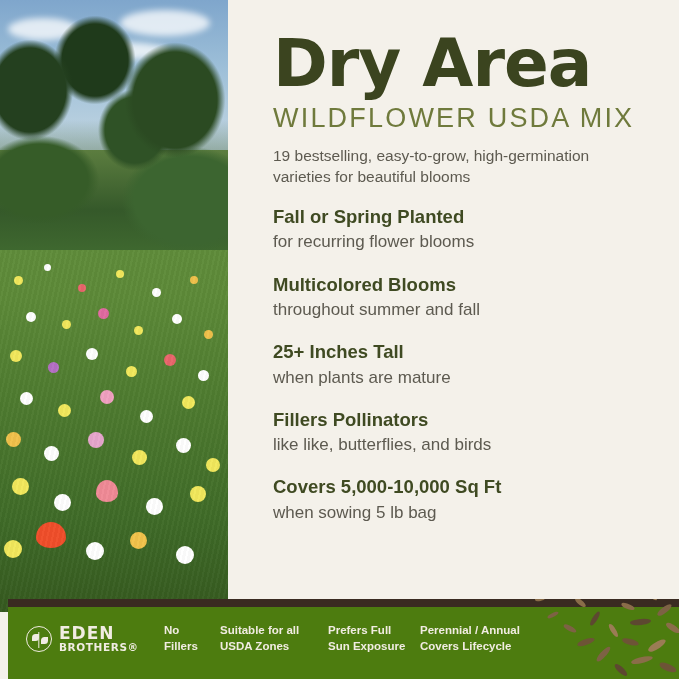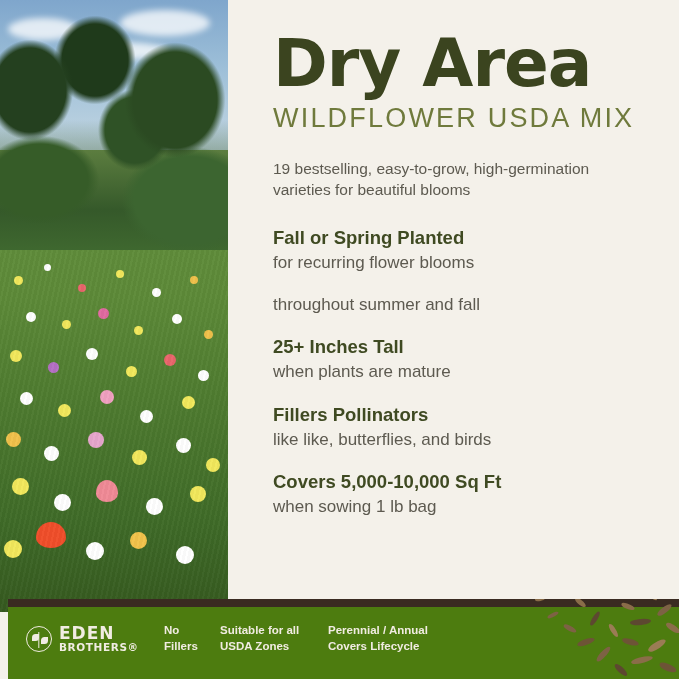--- a/index.html
+++ b/index.html
@@ -78,27 +78,27 @@
     letter-spacing: -1px;
   }
   .subtitle {
     margin-top: 6px;
     font-size: 27px;
     letter-spacing: 2.2px;
     color: #6f7a3c;
     font-weight: 400;
   }
   .lede {
-    margin-top: 25px;
+    margin-top: 12px;
     font-size: 15.5px;
     line-height: 1.35;
     color: #5d5a50;
     max-width: 360px;
   }
-  .features { margin-top: 26px; }
+  .features { margin-top: 18px; }
   .feature { margin-bottom: 21px; }
   .feature h3 {
     font-size: 18.5px;
     font-weight: 700;
     color: #3f4a22;
     line-height: 1.2;
   }
   .feature p {
     margin-top: 4px;
     font-size: 17px;
@@ -239,33 +239,34 @@
     <h1 class="title">Dry Area</h1>
     <div class="subtitle">WILDFLOWER USDA MIX</div>
     <p class="lede">19 bestselling, easy-to-grow, high-germination varieties for beautiful blooms</p>
 
     <div class="features">
       <div class="feature">
         <h3>Fall or Spring Planted</h3>
         <p>for recurring flower blooms</p>
       </div>
       <div class="feature">
+        <h3>Multicolored Blooms</h3>
         <p>throughout summer and fall</p>
       </div>
       <div class="feature">
         <h3>25+ Inches Tall</h3>
         <p>when plants are mature</p>
       </div>
       <div class="feature">
         <h3>Fillers Pollinators</h3>
         <p>like like, butterflies, and birds</p>
       </div>
       <div class="feature">
         <h3>Covers 5,000-10,000 Sq Ft</h3>
-        <p>when sowing 1 lb bag</p>
+        <p>when sowing 5 lb bag</p>
       </div>
     </div>
   </div>
 
   <div class="footer">
     <svg class="footer-torn" viewBox="0 0 679 22" preserveAspectRatio="none">
       <path d="M0,22 L0,13 L18,9 L38,15 L60,8 L84,14 L108,7 L132,13 L158,6 L184,12 L210,7 L236,14 L262,8 L290,13 L316,6 L342,12 L368,7 L396,13 L422,8 L450,14 L478,7 L506,12 L534,6 L562,13 L590,8 L618,14 L646,7 L679,12 L679,22 Z" fill="#3a2b21"></path>
     </svg>
 
     <div class="footer-inner">
@@ -273,20 +274,22 @@
         <div class="brand-mark"></div>
         <div class="brand-text">
           <div class="b1">EDEN</div>
           <div class="b2">BROTHERS®</div>
         </div>
       </div>
       <div class="fcol fc1">No
 Fillers</div>
       <div class="fcol fc2">Suitable for all
 USDA Zones</div>
+      <div class="fcol fc3">Prefers Full
+Sun Exposure</div>
       <div class="fcol fc4">Perennial / Annual
 Covers Lifecycle</div>
     </div>
 
     <div class="seeds">
       <div class="seed" style="right:10px; bottom:8px; width:18px; height:7px; transform:rotate(20deg); background:#6d5436;"></div>
       <div class="seed" style="right:34px; bottom:16px; width:22px; height:6px; transform:rotate(-15deg); background:#8a6d49;"></div>
       <div class="seed" style="right:58px; bottom:6px; width:16px; height:6px; transform:rotate(40deg); background:#5d4830;"></div>
       <div class="seed" style="right:20px; bottom:30px; width:20px; height:7px; transform:rotate(-35deg); background:#9b7c55;"></div>
       <div class="seed" style="right:48px; bottom:34px; width:17px; height:6px; transform:rotate(12deg); background:#6d5436;"></div>

